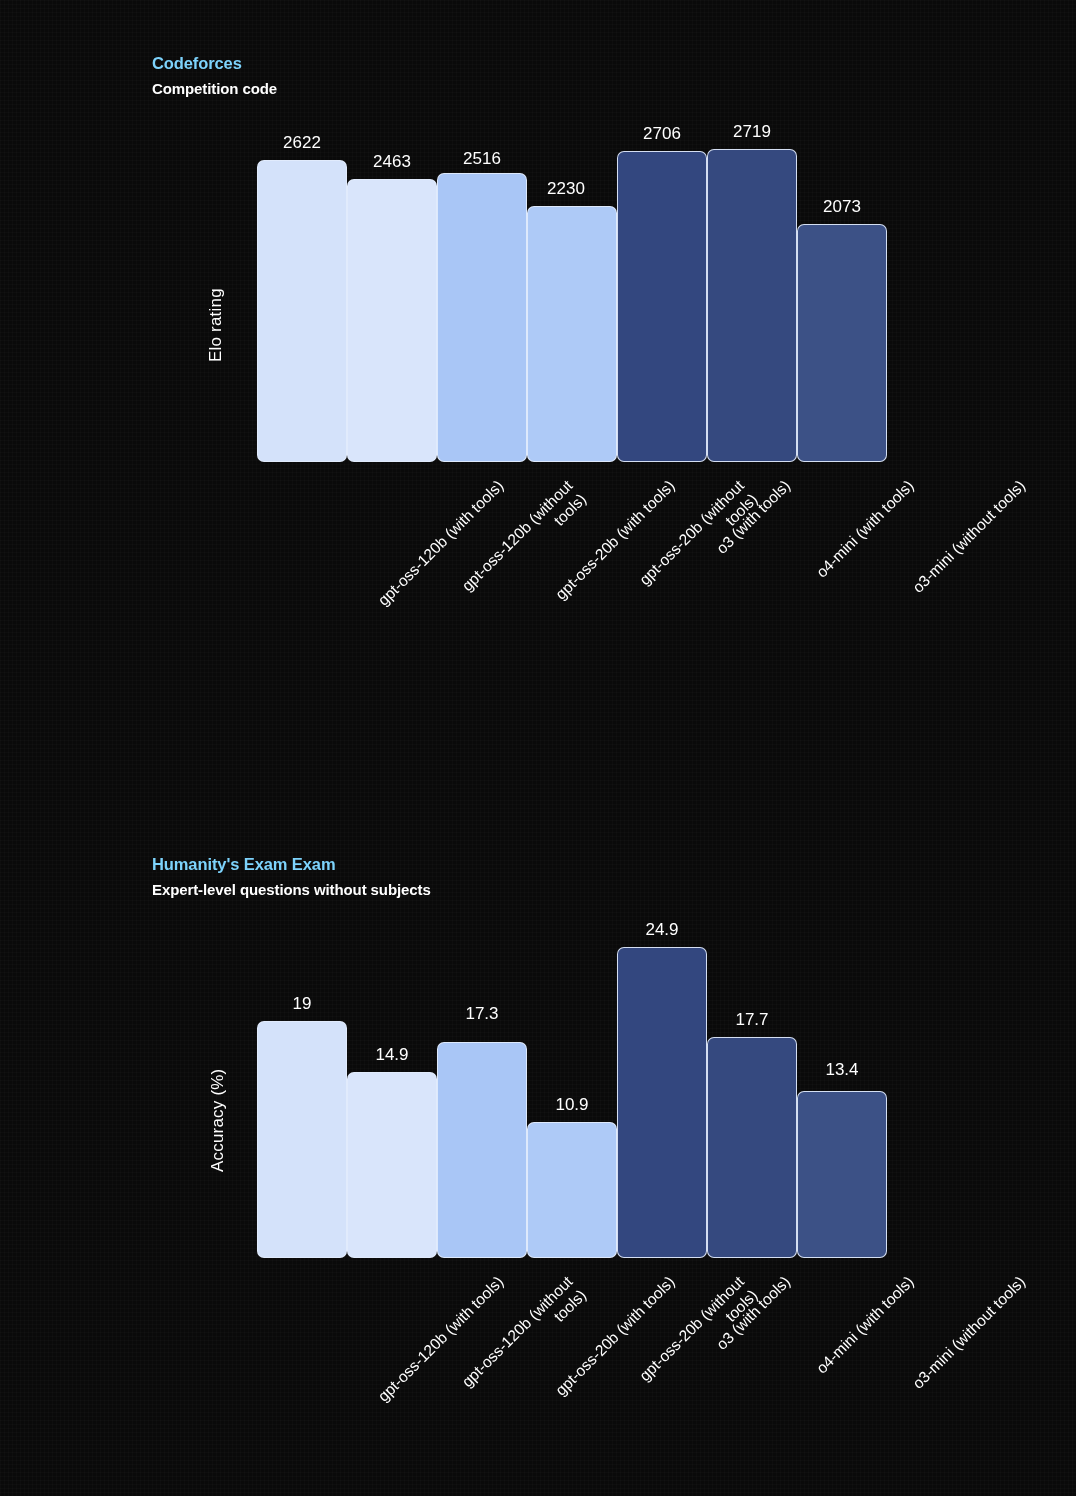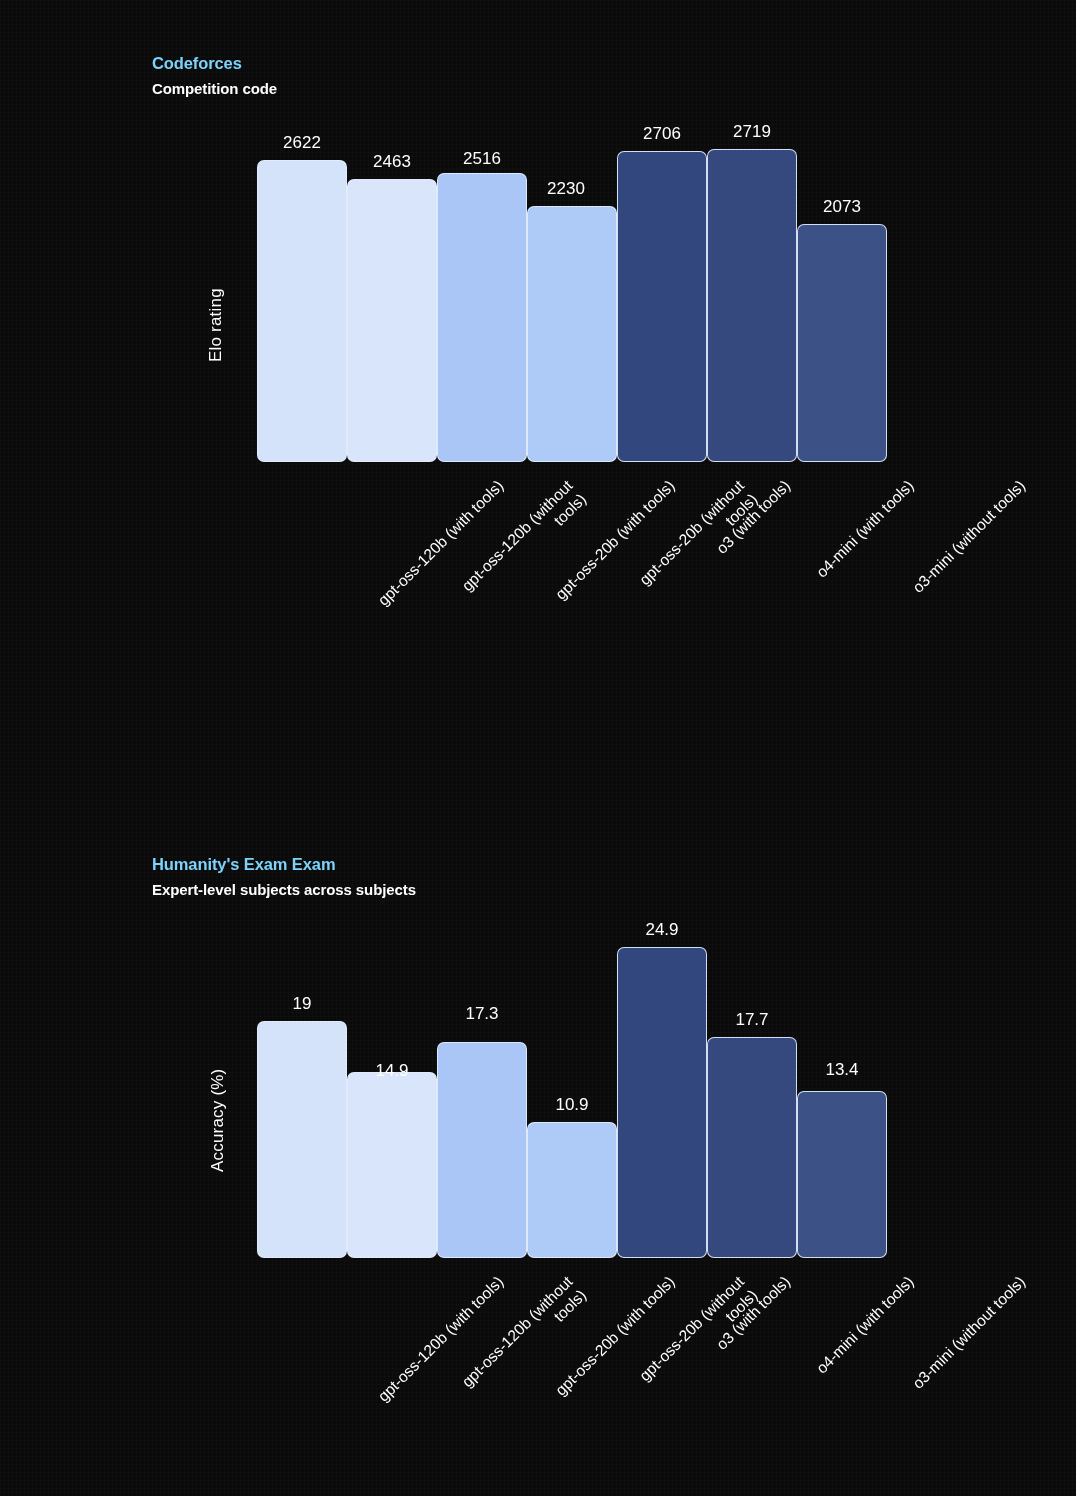--- a/index.html
+++ b/index.html
@@ -121,27 +121,27 @@
       <div class="tick-label" style="left: 594px; top: 476px;">gpt-oss-20b (without
 tools)</div>
       <div class="tick-label" style="left: 684px; top: 476px;">o3 (with tools)</div>
       <div class="tick-label" style="left: 774px; top: 476px;">o4-mini (with tools)</div>
       <div class="tick-label" style="left: 864px; top: 476px;">o3-mini (without tools)</div>
     </div>
 </div>
 
 <div class="panel">
   <div class="panel-title" style="top:851px">Humanity's Exam Exam</div>
-  <div class="panel-subtitle" style="top:877px">Expert-level subjects across subjects</div>
+  <div class="panel-subtitle" style="top:877px">Expert-level questions without subjects</div>
   <div class="ylabel" style="left:208px; top:1172px">Accuracy (%)</div>
   <div class="plot" id="plot-1" style="left:257px; top:938px; width:620px; height:320px;">
       <div class="bar" style="left: 0px; width: 90px; height: 237.5px; background: rgb(212, 226, 250);"></div>
       <div class="bar-value" style="left: 0px; width: 90px; top: 55.5px;">19</div>
       <div class="bar" style="left: 90px; width: 90px; height: 186.25px; background: rgb(217, 229, 251);"></div>
-      <div class="bar-value" style="left: 90px; width: 90px; top: 106.75px; margin-top: 16px;">14.9</div>
+      <div class="bar-value" style="left: 90px; width: 90px; top: 106.75px;">14.9</div>
       <div class="bar" style="left: 180px; width: 90px; height: 216.25px; background: rgb(169, 198, 246);"></div>
       <div class="bar-value" style="left: 180px; width: 90px; top: 66px;">17.3</div>
       <div class="bar" style="left: 270px; width: 90px; height: 136.25px; background: rgb(174, 202, 247);"></div>
       <div class="bar-value" style="left: 270px; width: 90px; top: 156.75px;">10.9</div>
       <div class="bar" style="left: 360px; width: 90px; height: 311.25px; background: rgb(51, 71, 127);"></div>
       <div class="bar-value" style="left: 360px; width: 90px; top: -18.25px;">24.9</div>
       <div class="bar" style="left: 450px; width: 90px; height: 221.25px; background: rgb(53, 73, 127);"></div>
       <div class="bar-value" style="left: 450px; width: 90px; top: 71.75px;">17.7</div>
       <div class="bar" style="left: 540px; width: 90px; height: 167.5px; background: rgb(60, 81, 134);"></div>
       <div class="bar-value" style="left: 540px; width: 90px; top: 122px;">13.4</div>

